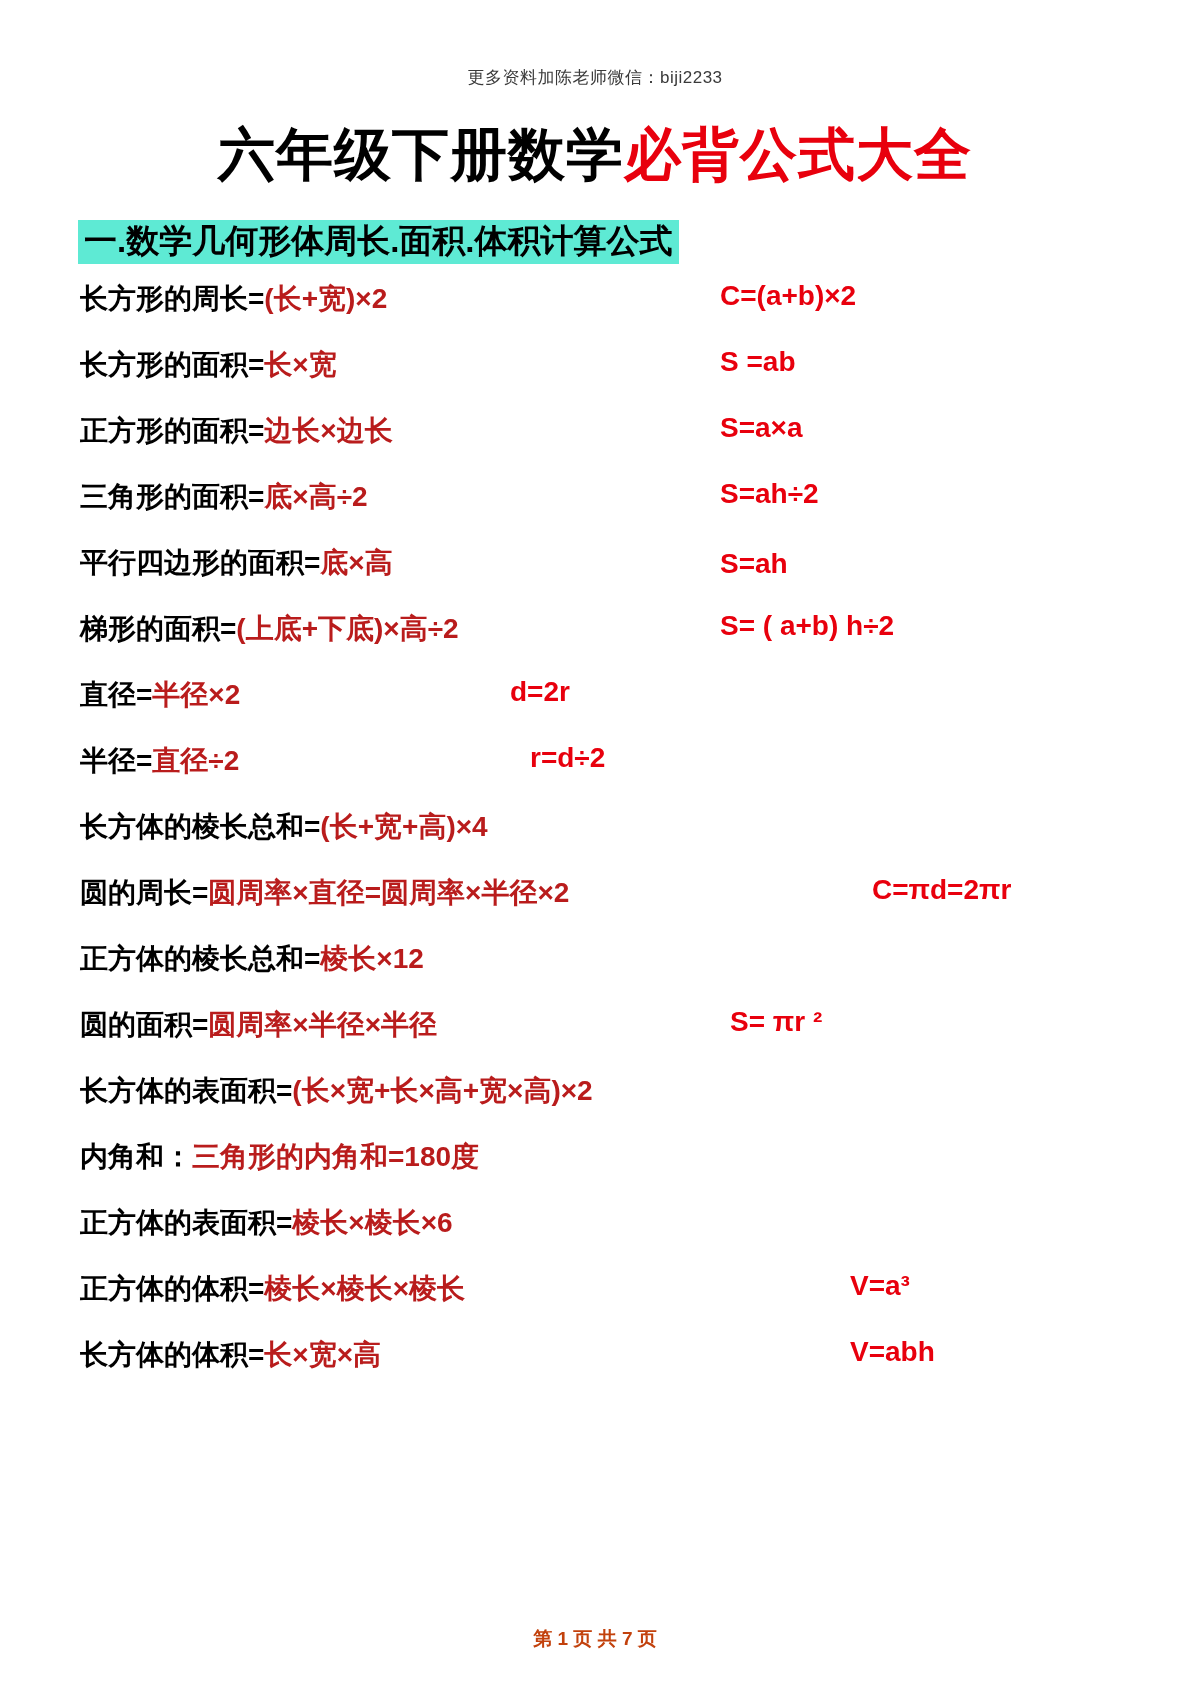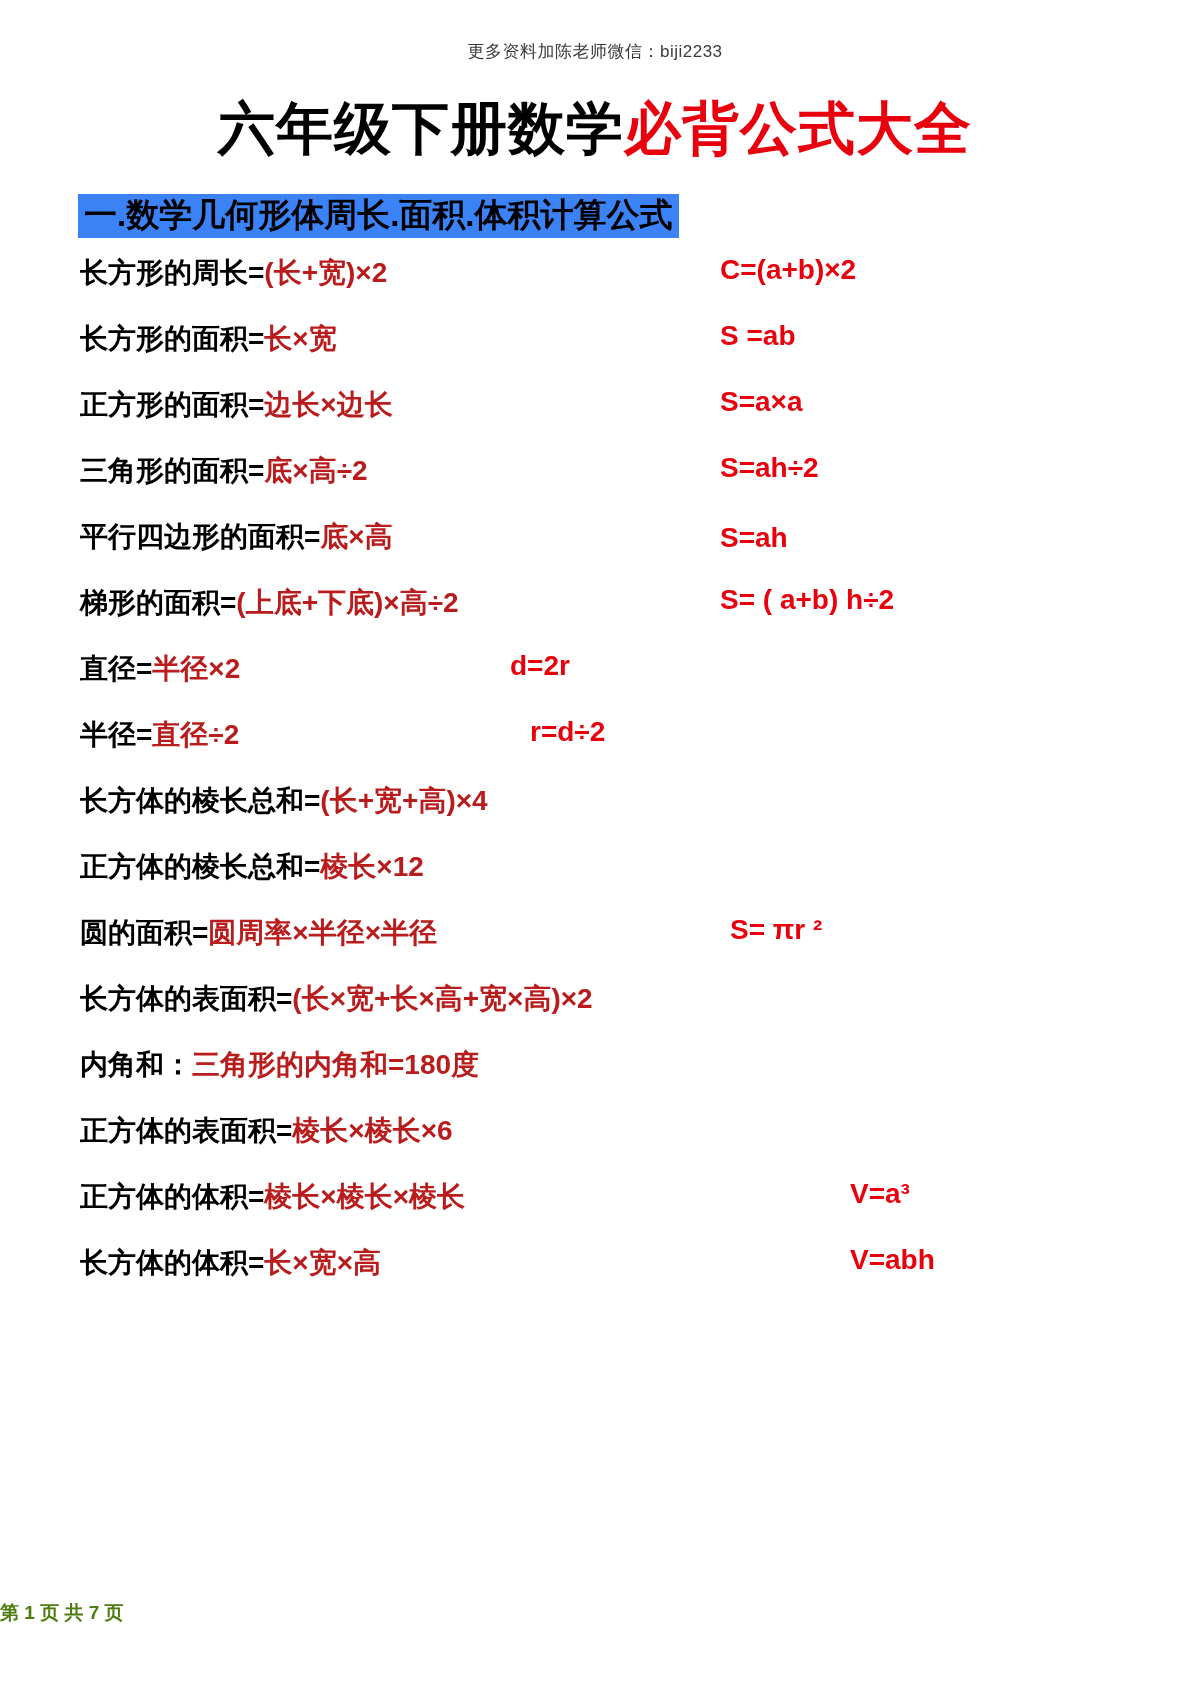--- a/index.html
+++ b/index.html
@@ -22,37 +22,38 @@
     box-sizing: border-box;
     padding: 0 60px;
   }
   .watermark {
     text-align: center;
     font-size: 17px;
     color: #3a3a3a;
     padding-top: 40px;
     letter-spacing: 0.5px;
     font-weight: 500;
+    margin-top: 26px;
   }
   .main-title {
     text-align: center;
     font-size: 57px;
     font-weight: bold;
     letter-spacing: 1px;
     margin-top: 28px;
     white-space: nowrap;
   }
   .main-title .black { color: #000000; }
   .main-title .red { color: #e8000d; }
 
   .section-heading {
     margin-top: 26px;
     margin-left: 18px;
     display: inline-block;
-    background: #3b82f6;
+    background: #5eead4;
     font-size: 33px;
     font-weight: bold;
     color: #000000;
     padding: 3px 6px 5px 6px;
     line-height: 1.1;
   }
 
   .formula-list {
     margin-top: 16px;
     margin-left: 20px;
@@ -82,22 +83,23 @@
   }
   .right {
     color: #e8000d;
     font-weight: bold;
   }
   .footer {
     position: absolute;
     bottom: 58px;
     left: 0;
     width: 1190px;
+    text-align: center;
     font-size: 19px;
-    color: #4d7c0f;
+    color: #c2410c;
     font-weight: bold;
   }
   .footer .num { font-weight: bold; }
 </style>
 </head>
 <body>
 
 <div class="page">
 
   <div class="watermark">更多资料加陈老师微信：biji2233</div>
@@ -139,20 +141,24 @@
         <div class="left"><span class="cn">直径=</span><span class="blue">半径×2</span></div>
         <div class="right" style="position: absolute; left: 430px; top: 0px;"><span>d=2r</span></div>
       </div>
       <div class="frow" style="position: relative;">
         <div class="left"><span class="cn">半径=</span><span class="blue">直径÷2</span></div>
         <div class="right" style="position: absolute; left: 450px; top: 0px;"><span>r=d÷2</span></div>
       </div>
       <div class="frow">
         <div class="left"><span class="cn">长方体的棱长总和=</span><span class="blue">(长+宽+高)×4</span></div>
       </div>
+      <div class="frow" style="position: relative;">
+        <div class="left"><span class="cn">圆的周长=</span><span class="blue">圆周率×直径=圆周率×半径×2</span></div>
+        <div class="right" style="position: absolute; left: 792px; top: 0px;"><span>C=πd=2πr</span></div>
+      </div>
       <div class="frow">
         <div class="left"><span class="cn">正方体的棱长总和=</span><span class="blue">棱长×12</span></div>
       </div>
       <div class="frow" style="position: relative;">
         <div class="left"><span class="cn">圆的面积=</span><span class="blue">圆周率×半径×半径</span></div>
         <div class="right" style="position: absolute; left: 650px; top: 0px;"><span>S= πr ²</span></div>
       </div>
       <div class="frow">
         <div class="left"><span class="cn">长方体的表面积=</span><span class="blue">(长×宽+长×高+宽×高)×2</span></div>
       </div>

